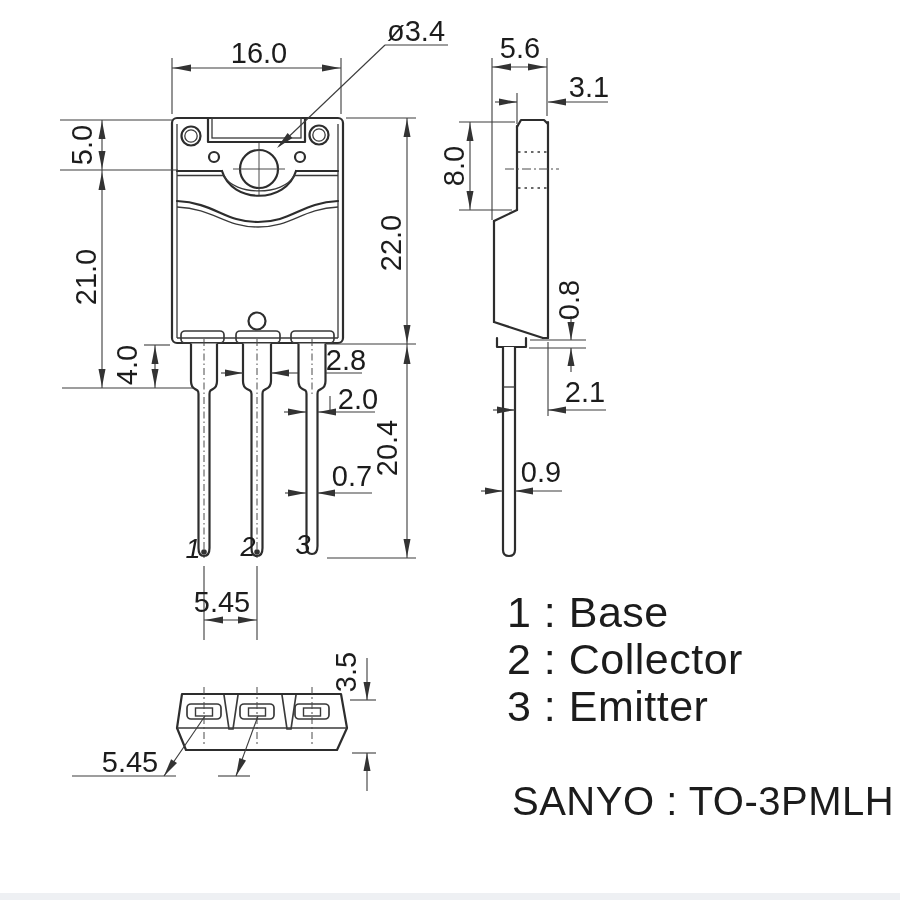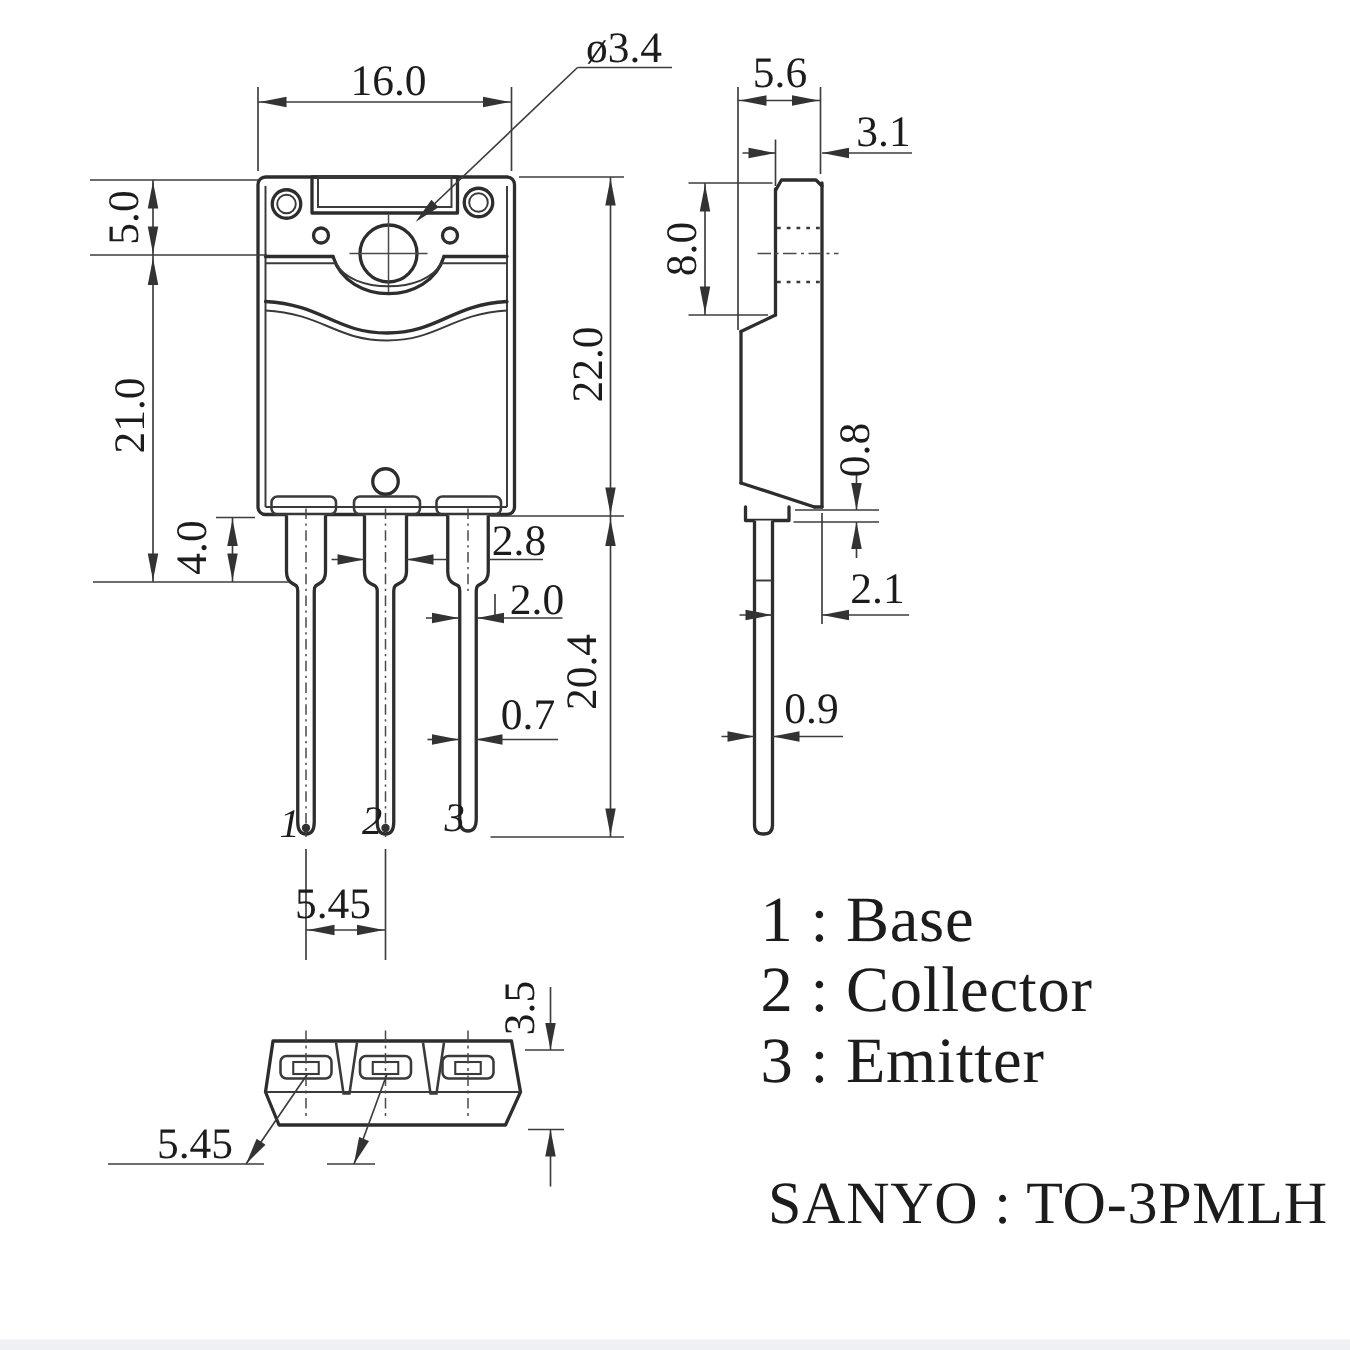--- a/index.html
+++ b/index.html
@@ -1,17 +1,17 @@
 <!DOCTYPE html>
 <html><head>
 <meta charset="utf-8">
 <style>
   html,body{margin:0;padding:0;background:#ffffff;}
   .stage{position:relative;width:900px;height:900px;background:#fff;overflow:hidden;
-         font-family:Liberation Serif, serif;}
+         font-family:Liberation Sans, sans-serif;}
   svg{position:absolute;left:0;top:0;}
   .outline{stroke:#2d2d2d;stroke-width:2.2;fill:none;stroke-linecap:round;stroke-linejoin:round;}
   .outline-thin{stroke:#3a3a3a;stroke-width:1.3;fill:none;}
   .outline-fill{stroke:#2d2d2d;stroke-width:2.2;fill:#ffffff;stroke-linejoin:round;}
   .dim{stroke:#3c3c3c;stroke-width:1.1;fill:none;}
   .center{stroke:#4a4a4a;stroke-width:1;fill:none;}
   .hidden-dots{stroke:#3a3a3a;stroke-width:1.6;fill:none;stroke-dasharray:2.5 4;}
   .ah{fill:#333;stroke:none;}
   text{fill:#1c1c1c;}
   .dimtxt{font-size:29px;}

